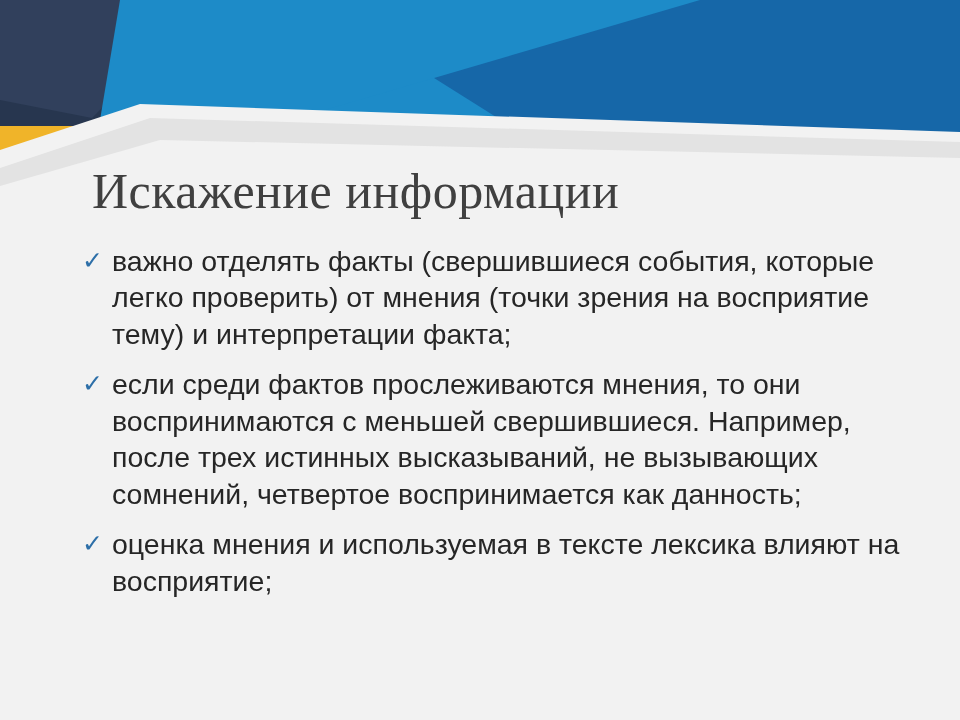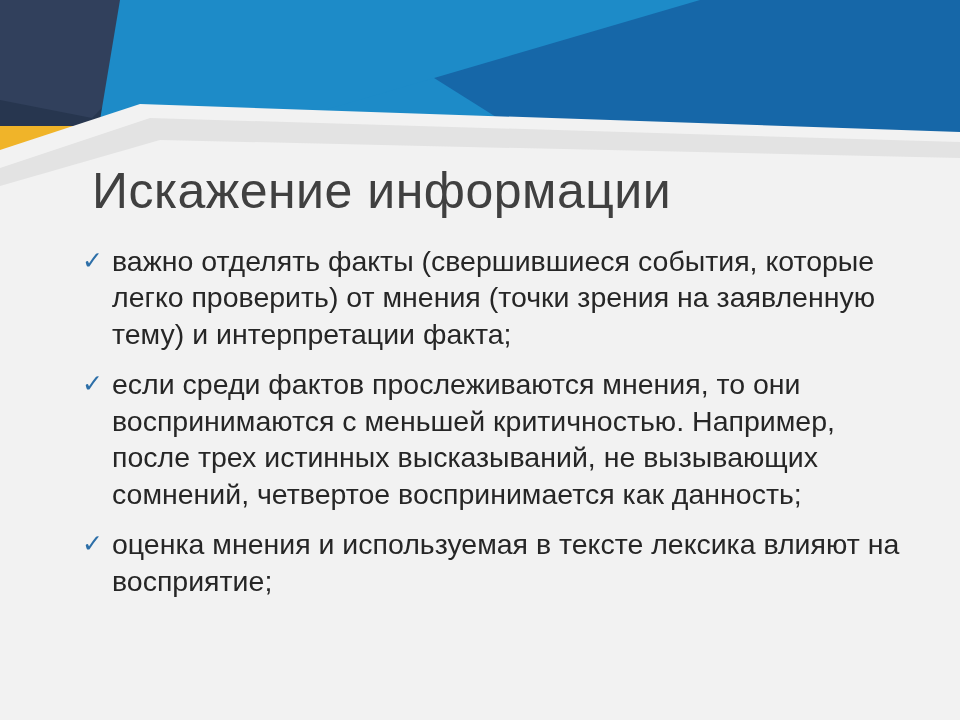--- a/index.html
+++ b/index.html
@@ -36,20 +36,21 @@
   .title {
     position: absolute;
     left: 92px;
     top: 130px;
     width: 800px;
     font-size: 50px;
     font-weight: 400;
     color: #404040;
     letter-spacing: 0.5px;
     line-height: 1.1;
+    font-family: Liberation Serif, serif;
   }
 
   
   .body-list {
     position: absolute;
     left: 82px;
     top: 243px;
     width: 830px;
     margin: 0;
     padding: 0;
@@ -98,25 +99,25 @@
 
     <polygon points="0,150 140,104 960,132 960,240 0,240" fill="#f2f2f2"></polygon>
     <polygon points="0,168 150,118 960,142 960,158 160,140 0,186" fill="#e3e3e3"></polygon>
   </svg>
 
   <h1 class="title">Искажение информации</h1>
 
   <ul class="body-list">
     <li class="bullet-item">
       <span class="bullet-mark">✓</span>
-      <span class="bullet-text">важно отделять факты (свершившиеся события, которые легко проверить) от мнения (точки зрения на заявленную тему) и интерпретации факта;</span>
+      <span class="bullet-text">важно отделять факты (свершившиеся события, которые легко проверить) от мнения (точки зрения на восприятие тему) и интерпретации факта;</span>
     </li>
     <li class="bullet-item">
       <span class="bullet-mark">✓</span>
-      <span class="bullet-text">если среди фактов прослеживаются мнения, то они воспринимаются с меньшей критичностью. Например, после трех истинных высказываний, не вызывающих сомнений, четвертое воспринимается как данность;</span>
+      <span class="bullet-text">если среди фактов прослеживаются мнения, то они воспринимаются с меньшей свершившиеся. Например, после трех истинных высказываний, не вызывающих сомнений, четвертое воспринимается как данность;</span>
     </li>
     <li class="bullet-item">
       <span class="bullet-mark">✓</span>
       <span class="bullet-text">оценка мнения и используемая в тексте лексика влияют на восприятие;</span>
     </li>
   </ul>
 
 </div>
 
 </body></html>

